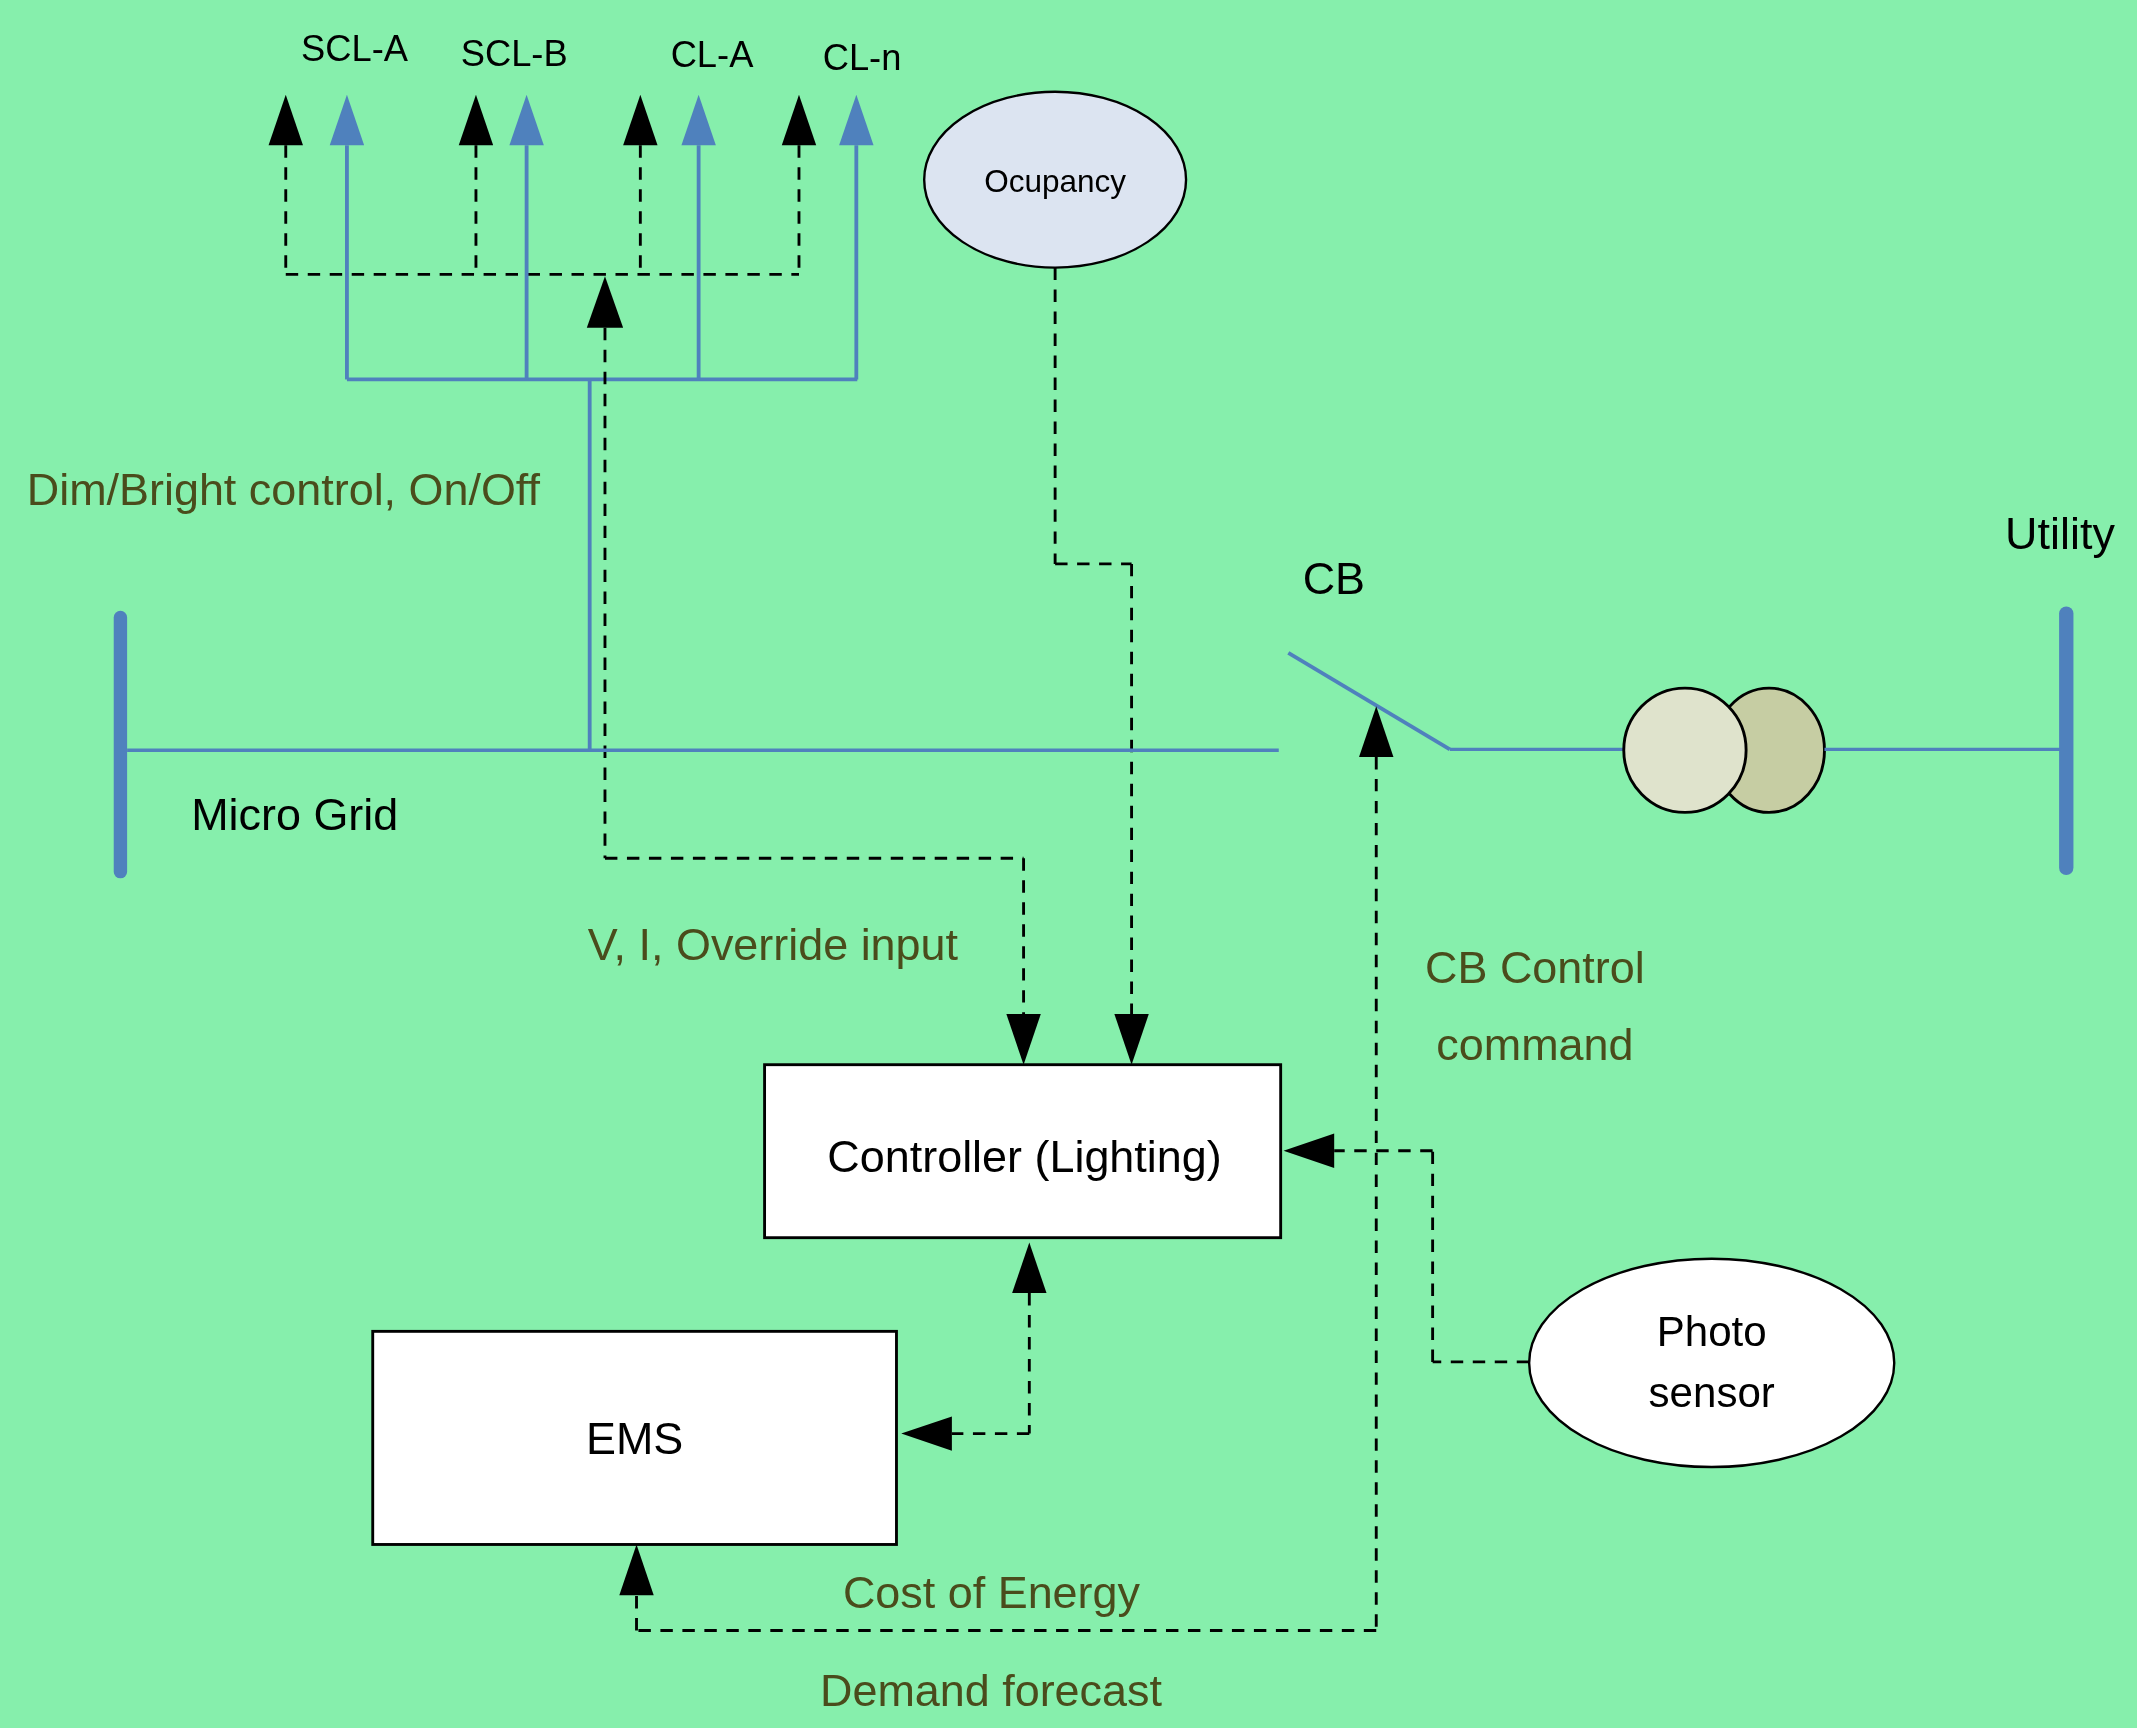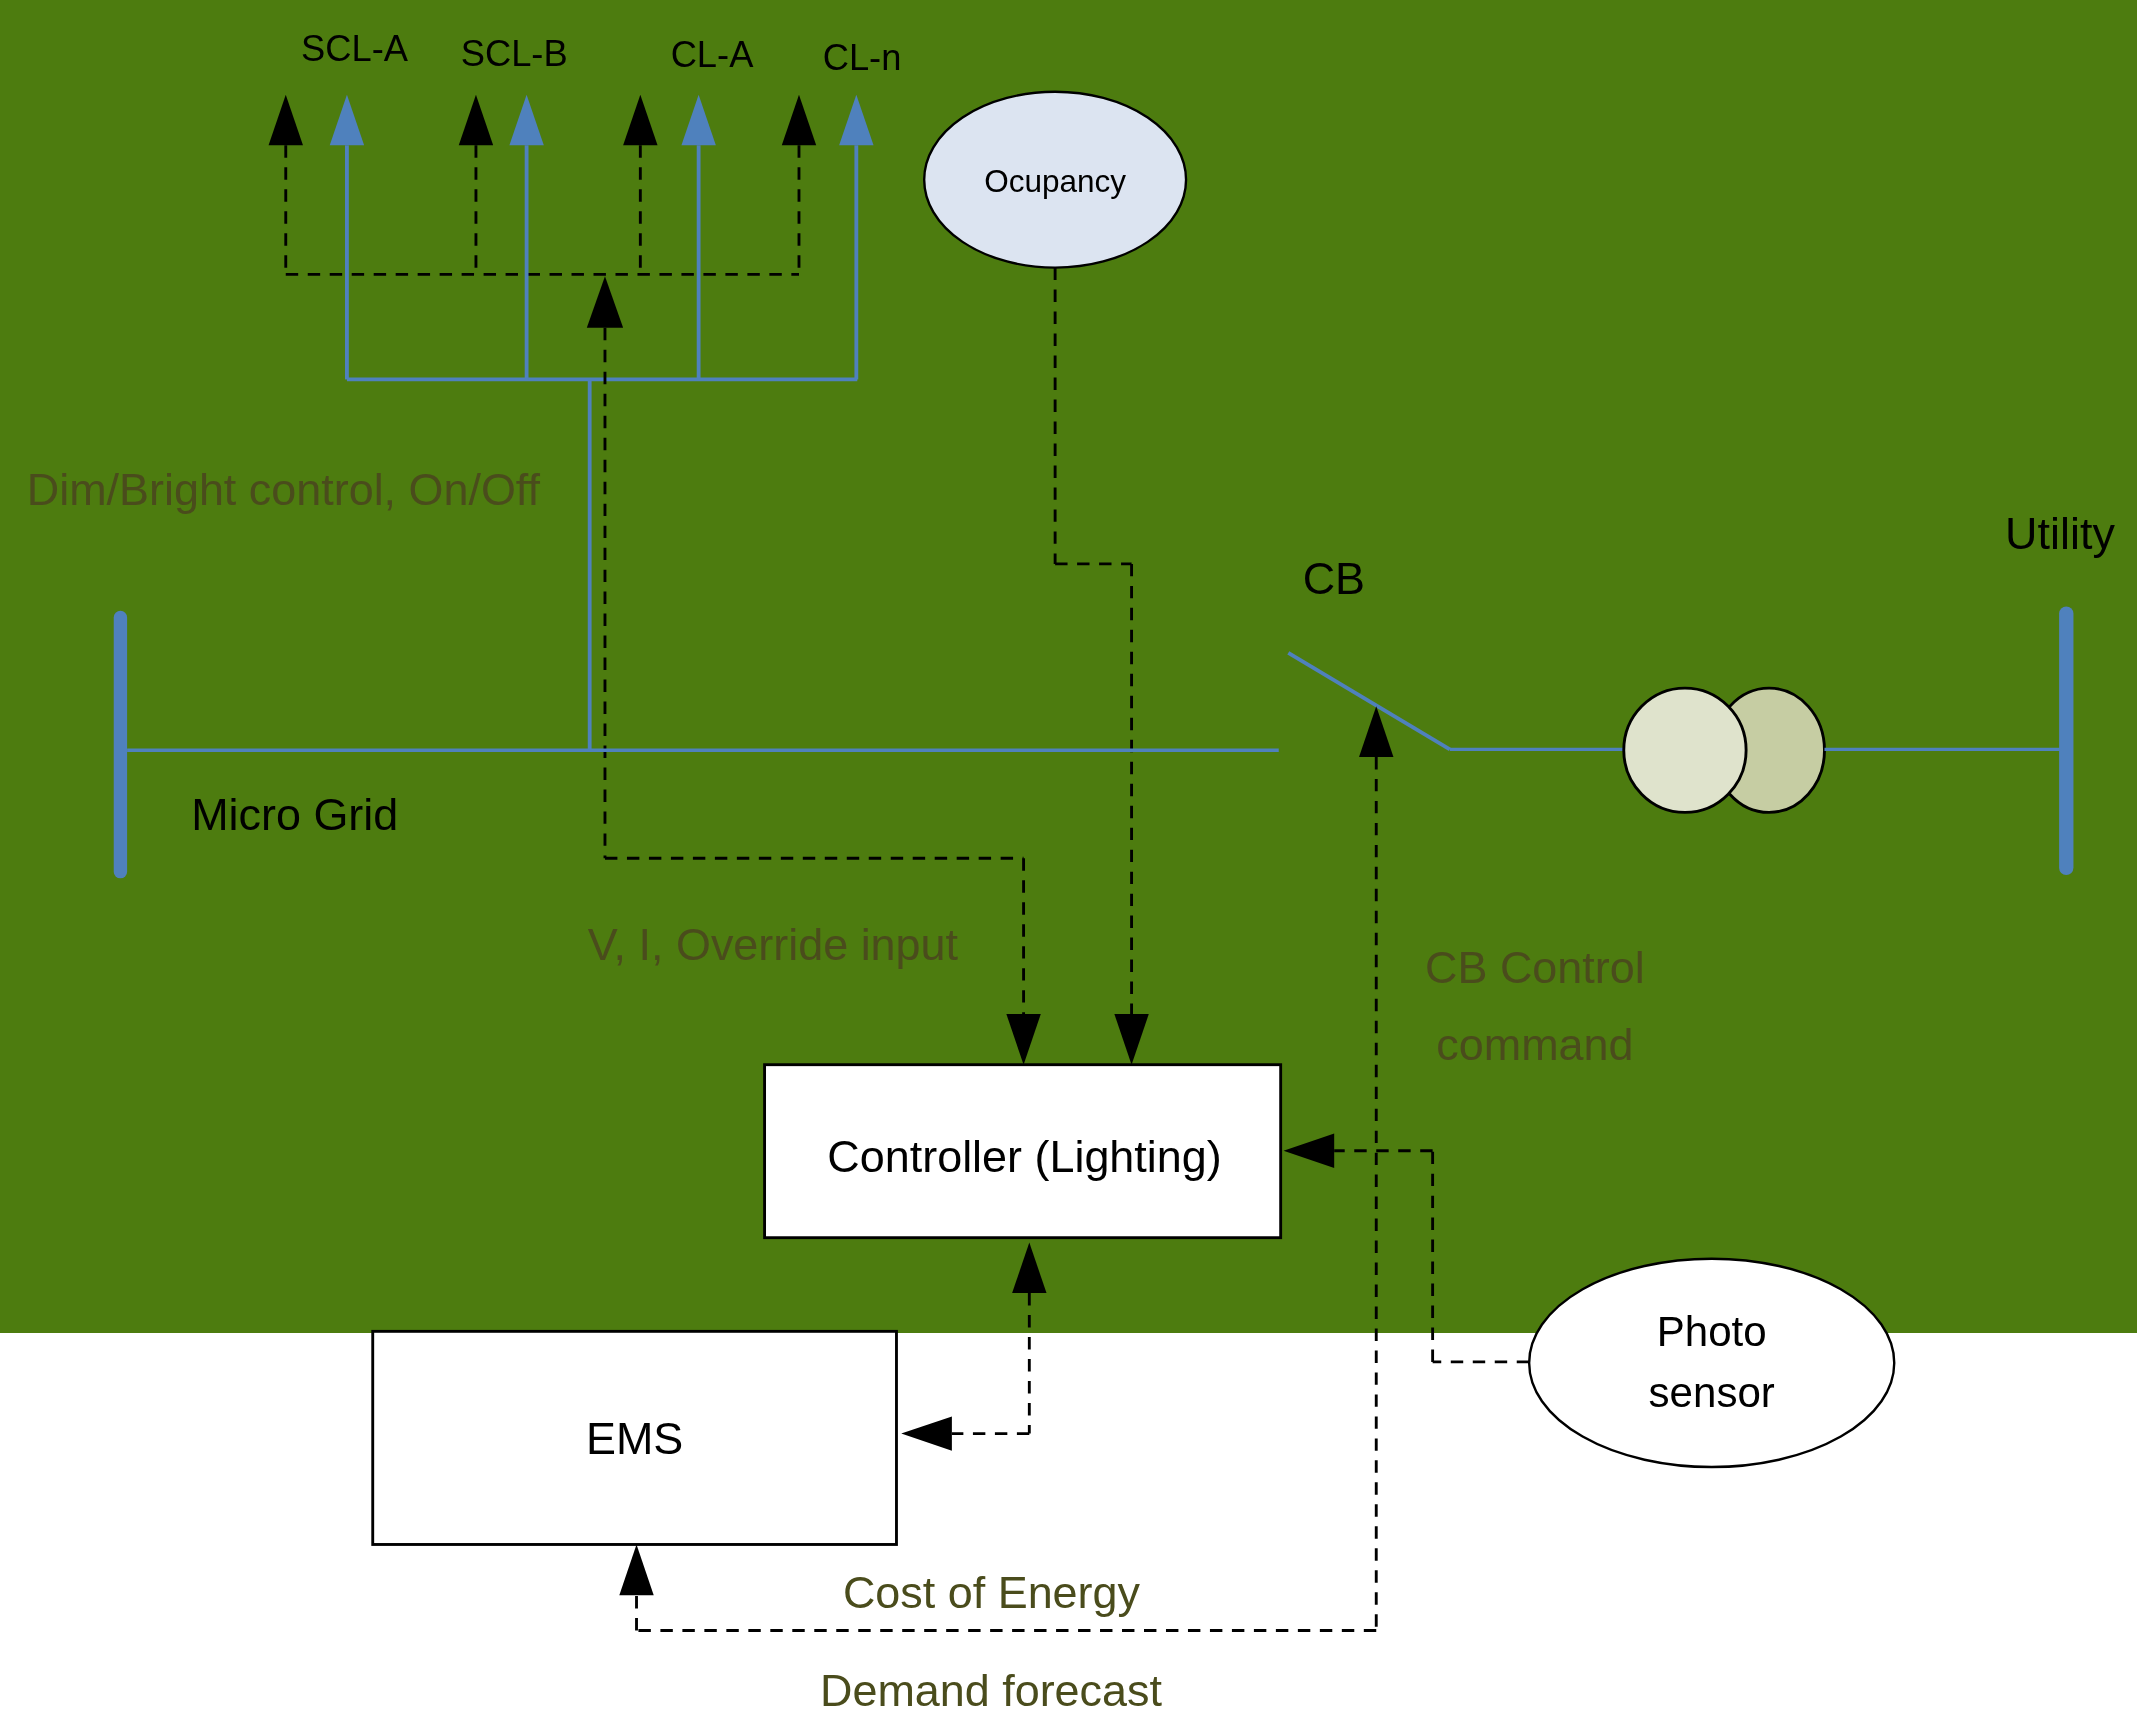--- a/index.html
+++ b/index.html
@@ -6,22 +6,22 @@
     margin: 0;
     padding: 0;
     background: #ffffff;
     width: 2137px;
     height: 1728px;
     font-family: "Liberation Sans", sans-serif;
   }
   #diagram-root {
     position: relative;
     width: 2137px;
-    height: 1333px;
-    background: #4d7c0f;
+    height: 1728px;
+    background: #86efac;
   }
   svg { display: block; }
 
   
   .blue-line   { stroke: #4f81bd; stroke-width: 3.5; fill: none; }
   .blue-stem   { stroke: #4f81bd; stroke-width: 4;   fill: none; }
   .blue-bus    { stroke: #4f81bd; stroke-width: 4;   fill: none; }
   .busbar      { stroke: #4f81bd; stroke-width: 14;  stroke-linecap: round; fill: none; }
   .busbar-thin { stroke: #4f81bd; stroke-width: 15;  stroke-linecap: round; fill: none; }
   .dash        { stroke: #000000; stroke-width: 3;   fill: none; stroke-dasharray: 13 10; }

